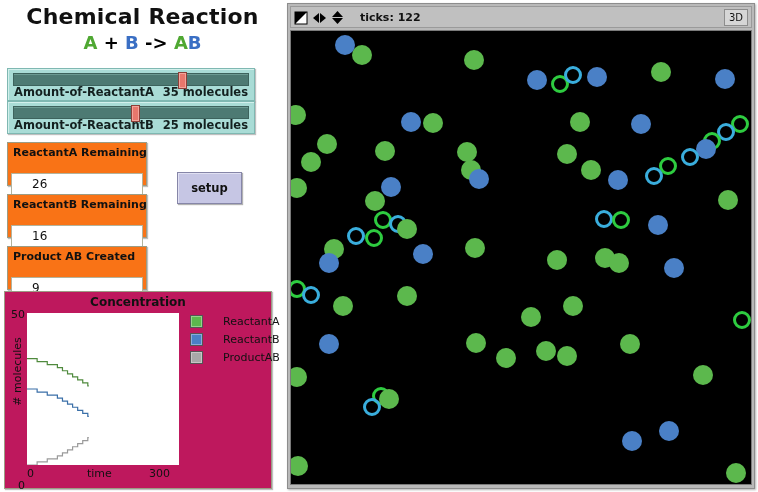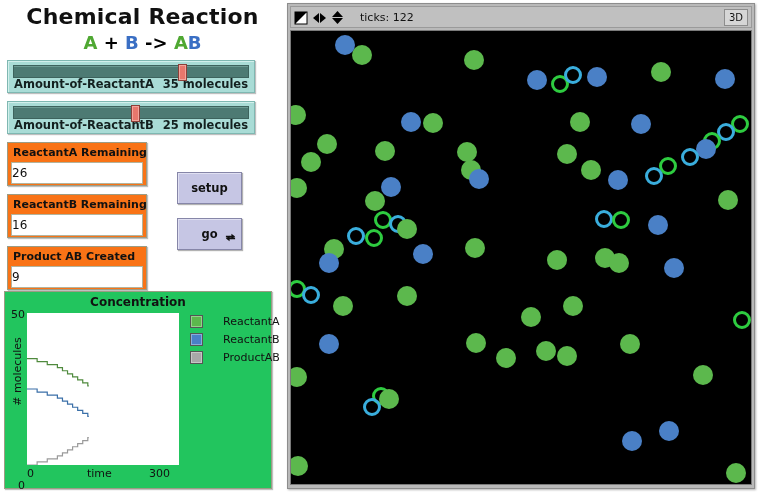--- a/index.html
+++ b/index.html
@@ -28,21 +28,21 @@
     font-size:18px; font-weight:bold; line-height:24px; margin-top:1px;
   }
 
   
   .slider {
     position:absolute; left:7px; width:248px; height:33px;
     background:#a9dcd6;
     border:1px solid #7fb8b2;
     box-shadow: inset 1px 1px 0 #d3f0ec, 1px 1px 1px rgba(0,0,0,0.25);
   }
-  #slider-a { top:60px; }
+  #slider-a { top:68px; }
   #slider-b { top:101px; }
   .slider-track {
     position:absolute; left:5px; top:4px; right:5px; height:13px;
     background:#4d7a73;
     border:1px solid #3d635d;
     box-shadow: inset 0 1px 0 #6b9a92;
   }
   .slider-thumb {
     position:absolute; top:-2px; width:9px; height:17px;
     background:#e8776c;
@@ -66,23 +66,23 @@
   }
   #monitor-a { top:142px; }
   #monitor-b { top:194px; }
   #monitor-ab { top:246px; }
   .monitor-label {
     font-size:11px; font-weight:bold; color:#111;
     line-height:15px; padding-left:2px; white-space:nowrap;
   }
   .monitor-value {
     background:#ffffff; border:1px solid #b3b39c;
-    height:22px; margin-top:2px;
+    height:22px; margin-top:13px;
     font-size:12px; color:#111; line-height:21px;
-    padding-left:0;
+    padding-left:20px;
   }
 
   
   .nl-button {
     position:absolute; left:177px; width:65px; height:32px;
     background:#c6c6e4;
     border:1px solid #8686a8;
     box-shadow: inset 1px 1px 0 #e0e0f2, 1px 1px 1px rgba(0,0,0,0.3);
     font-size:11.5px; font-weight:bold; color:#111;
     display:flex; align-items:center; justify-content:center;
@@ -91,21 +91,21 @@
   #btn-setup { top:172px; }
   #btn-go { top:218px; }
   .forever-icon {
     position:absolute; right:5px; bottom:4px;
     font-size:11px; color:#111; line-height:11px;
   }
 
   
   #plot-panel {
     position:absolute; left:4px; top:291px; width:268px; height:198px;
-    background:#22c55e;
+    background:#be185d;
     border:1px solid #9c9c84;
     box-shadow: 1px 1px 1px rgba(0,0,0,0.25);
   }
   #plot-title {
     text-align:center; font-size:12px; font-weight:bold; color:#111;
     line-height:17px; padding-top:2px;
   }
   #plot-body { position:absolute; left:0; top:19px; right:0; bottom:0; }
   #plot-area {
     position:absolute; left:22px; top:2px; width:152px; height:152px;
@@ -149,21 +149,21 @@
     box-shadow: 1px 1px 2px rgba(0,0,0,0.3);
     padding:2px;
   }
   #view-toolbar {
     position:relative; height:22px; background:#c0c0c0;
     border:1px solid #9a9a9a;
     display:flex; align-items:center; padding:0 3px;
   }
   .tb-icon { width:15px; height:15px; margin-right:3px; cursor:pointer; }
   #ticks-label {
-    font-size:11px; font-weight:normal; color:#111; margin-left:12px;
+    font-size:11px; font-weight:bold; color:#111; margin-left:12px;
   }
   #btn-3d {
     position:absolute; right:3px; top:2px;
     width:24px; height:17px;
     background:#d6d6d6; border:1px solid #8d8d8d;
     font-size:10px; color:#111;
     display:flex; align-items:center; justify-content:center;
     cursor:pointer;
   }
   #world {
@@ -219,29 +219,20 @@
     <div class="monitor-label">ReactantB Remaining</div>
     <div class="monitor-value">16</div>
   </div>
   <div class="monitor" id="monitor-ab">
     <div class="monitor-label">Product AB Created</div>
     <div class="monitor-value">9</div>
   </div>
 
   <div class="nl-button" id="btn-setup">
     <span>setup</span>
-  </div>
-  <div class="nl-button" id="btn-go">
-    <span>go</span>
-    <span class="forever-icon">
-      <svg width="11" height="11" viewBox="0 0 12 12" aria-hidden="true">
-        <path d="M1 4 L7 4 L7 2 L11 5 L7 8 L7 6 L1 6 Z" fill="#111"></path>
-        <path d="M11 8 L5 8 L5 10 L1 7 L5 4 L5 6 L11 6 Z" fill="#111"></path>
-      </svg>
-    </span>
   </div>
 
   <div id="plot-panel">
     <div id="plot-title">Concentration</div>
     <div id="plot-body">
       <div class="ytick" id="ytick-top">50</div>
       <div class="ytick" id="ytick-bot">0</div>
       <div id="ylabel"># molecules</div>
 
       <div id="plot-area">

